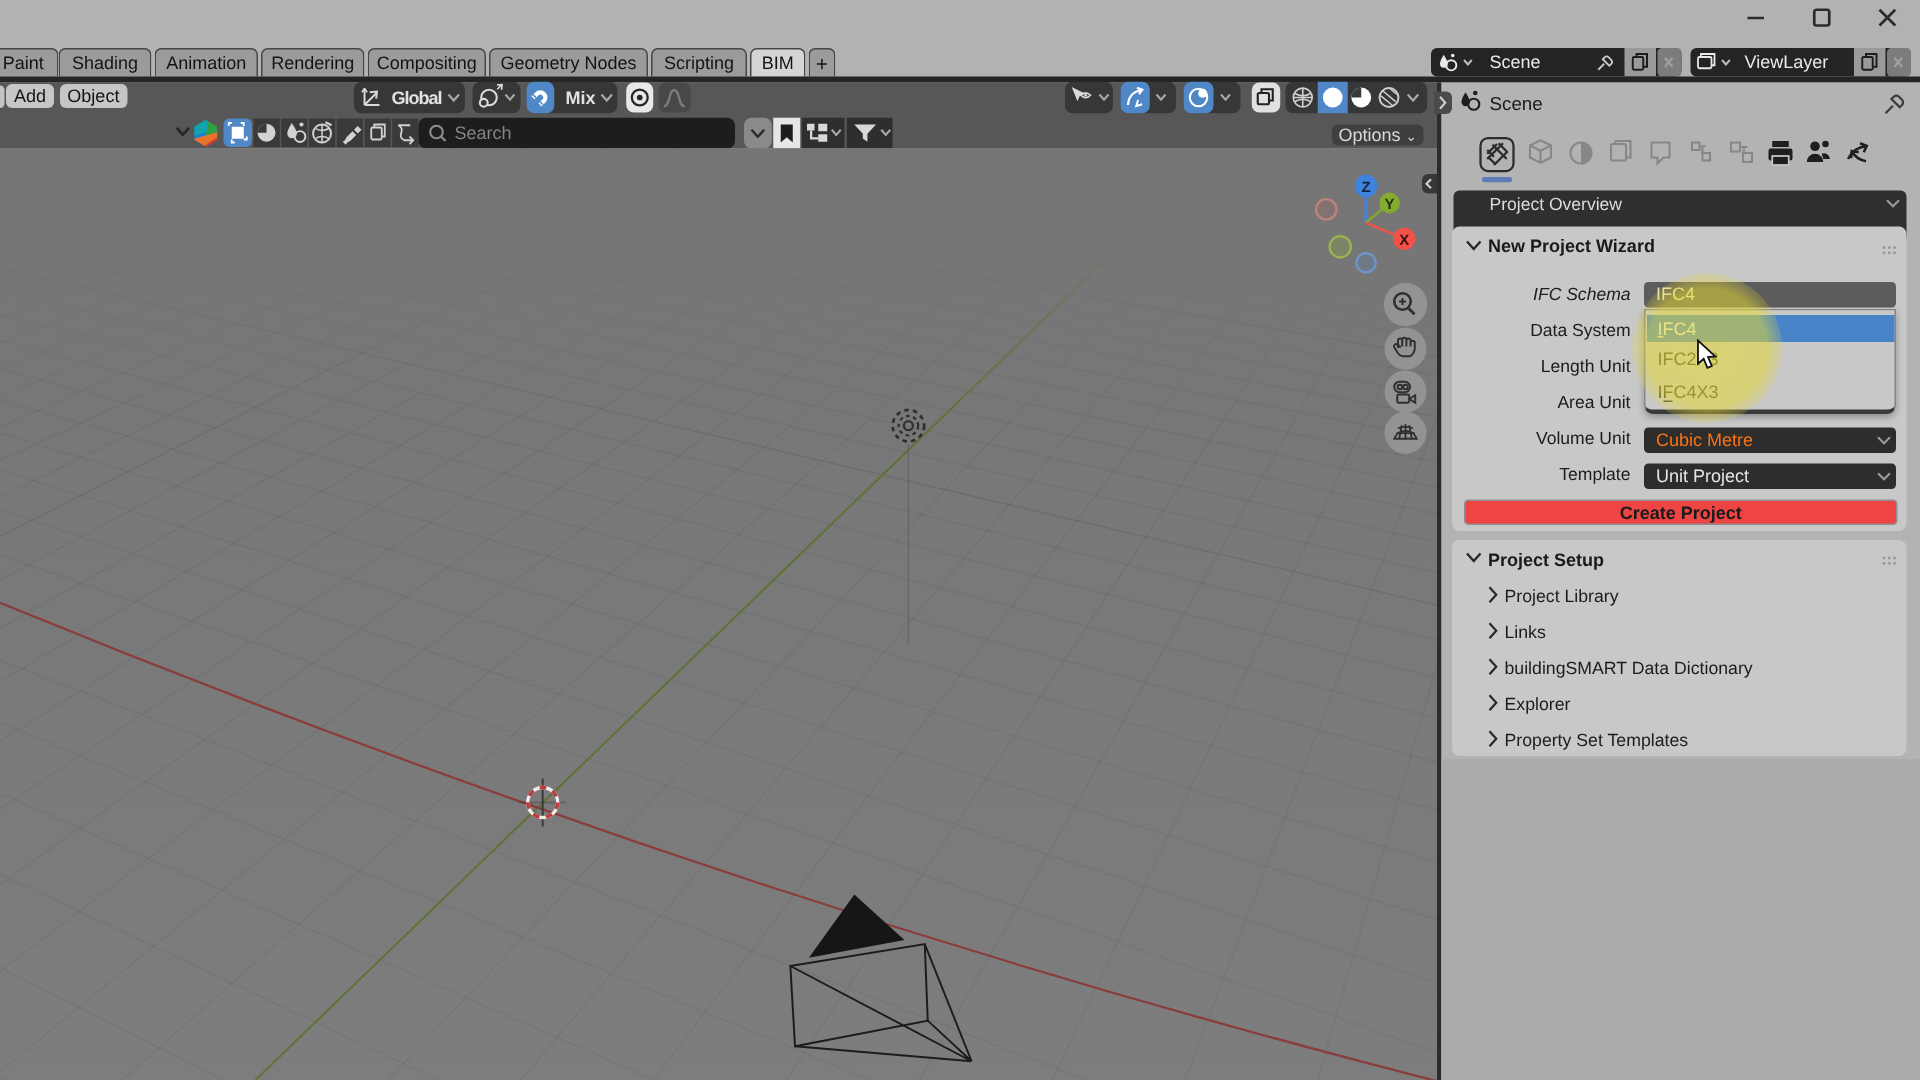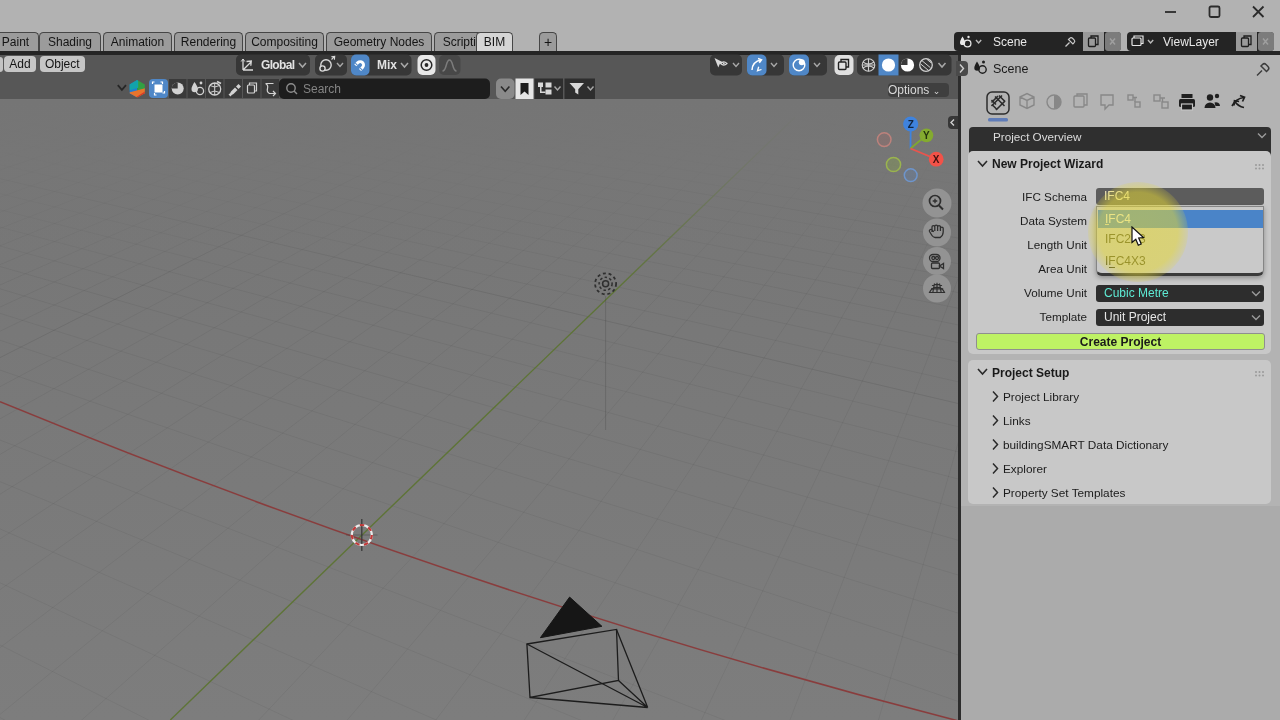--- a/index.html
+++ b/index.html
@@ -38,21 +38,21 @@
 </svg>
 
 <div class="abs" id="tabstrip"></div>
 <div class="tab" style="left:-8px; width:47px;">Paint</div>
 <div class="tab" style="left:39px;  width:62px;">Shading</div>
 <div class="tab" style="left:103px; width:69px;">Animation</div>
 <div class="tab" style="left:174px; width:69px;">Rendering</div>
 <div class="tab" style="left:245px; width:79px;">Compositing</div>
 <div class="tab" style="left:326px; width:106px;">Geometry Nodes</div>
 <div class="tab" style="left:434px; width:64px;">Scripting</div>
-<div class="tab active" style="left:476px; width:37px;">BIM</div>
+<div class="tab active" style="left:500px; width:37px;">BIM</div>
 <div class="tab" style="left:539px; width:18px; font-size:14px;">+</div>
 
 <div class="abs" style="left:954px; top:31.5px; width:167px; height:19px; background:#242424; border-radius:4px;"></div>
 <div class="abs" style="left:1127px; top:31.5px; width:147px; height:19px; background:#242424; border-radius:4px;"></div>
 <svg class="abs" style="left:954px; top:31.5px; width:326px; height:19px;" viewBox="0 0 326 19">
 
   <path d="M8.5 4.5 C7 7 6 9 6 10.5 a2.6 2.6 0 0 0 5.2 0 C11.2 9 10 7 8.5 4.5 Z" fill="#e8e8e8"></path>
   <circle cx="13.5" cy="11.5" r="3.4" fill="none" stroke="#e8e8e8" stroke-width="1.3"></circle>
   <circle cx="14.5" cy="5" r="1.2" fill="#e8e8e8"></circle>
   <path d="M22 8 l2.6 3 l2.6 -3" fill="none" stroke="#bbb" stroke-width="1.4"></path>
@@ -224,21 +224,21 @@
     <rect x="435.5" y="4.5" width="6" height="5"></rect>
     <rect x="435.5" y="11.5" width="6" height="5"></rect>
     <path d="M430 9 v6 h5.5 v-1.5 h-4 v-4.5 Z"></path>
   </g>
   <path d="M444.5 8.5 l3 3.5 l3 -3.5" stroke="#a8a8a8" stroke-width="1.4" fill="none"></path>
   <rect x="454.5" y="0.5" width="30.5" height="20.5" fill="#2e2e2e"></rect>
   <path d="M459.5 5 h14.5 l-5.7 6.2 v5.3 l-3.1 -2.1 v-3.2 Z" fill="#d8d8d8"></path>
   <path d="M477.5 8.5 l3 3.5 l3 -3.5" stroke="#a8a8a8" stroke-width="1.4" fill="none"></path>
 </svg>
 
-<div class="hbtn" style="left:888px; top:82.5px; width:61px; height:14.5px; background:#3f3f3f; color:#d8d8d8; line-height:14px; font-size:12px;">Options <span style="font-size:9px;">⌄</span></div>
+<div class="hbtn" style="left:888px; top:82.5px; width:61px; height:14.5px; background:#3f3f3f; color:#d8d8d8; text-align:center; line-height:14px; font-size:12px;">Options <span style="font-size:9px;">⌄</span></div>
 
 <div class="abs" id="viewport"></div>
 <svg class="abs" style="left:0; top:99px; width:958px; height:621px;" viewBox="0 99 958 621">
   <g>
   <line x1="-493.7" y1="21.8" x2="118.8" y2="-70.2" stroke="#000" stroke-opacity="0.085" stroke-width="1"></line>
   <line x1="-492.4" y1="25.2" x2="128.1" y2="-69.4" stroke="#000" stroke-opacity="0.05" stroke-width="1"></line>
   <line x1="-491.1" y1="28.6" x2="137.6" y2="-68.6" stroke="#000" stroke-opacity="0.05" stroke-width="1"></line>
   <line x1="-498.8" y1="33.5" x2="147.1" y2="-67.8" stroke="#000" stroke-opacity="0.05" stroke-width="1"></line>
   <line x1="-497.6" y1="37.2" x2="156.7" y2="-67.0" stroke="#000" stroke-opacity="0.05" stroke-width="1"></line>
   <line x1="-496.3" y1="40.9" x2="166.5" y2="-66.2" stroke="#000" stroke-opacity="0.05" stroke-width="1"></line>
@@ -543,46 +543,46 @@
   <text x="24" y="17" font-size="12" font-weight="bold" fill="#1a1a1a" font-family="Liberation Sans">New Project Wizard</text>
   <g fill="#9a9a9a">
     <circle cx="288" cy="14" r="1"></circle>
       <circle cx="291.5" cy="14" r="1"></circle>
       <circle cx="295" cy="14" r="1"></circle>
     <circle cx="288" cy="17.5" r="1"></circle>
       <circle cx="291.5" cy="17.5" r="1"></circle>
       <circle cx="295" cy="17.5" r="1"></circle>
   </g>
 </svg>
-<div class="rowlabel" style="top:190px;">IFC Schema</div>
+<div class="rowlabel" style="top:190px;font-style:italic;">IFC Schema</div>
 <div class="rowlabel" style="top:214px;">Data System</div>
 <div class="rowlabel" style="top:238px;">Length Unit</div>
 <div class="rowlabel" style="top:262px;">Area Unit</div>
 <div class="rowlabel" style="top:286px;">Volume Unit</div>
 <div class="rowlabel" style="top:310px;margin-left:24px;">Template</div>
 
 <div class="field" style="left:1096px; top:187.5px; width:168px; height:17.5px; background:#5c5c5c; color:#ece4b4;">
   <span style="position:absolute; left:8px; top:1.5px;">IFC4</span>
 </div>
 
-<div class="field" style="left:1096px; top:284.5px; width:168px; height:17.5px; background:#2d2d2d; color:#5eead4;">
+<div class="field" style="left:1096px; top:284.5px; width:168px; height:17.5px; background:#2d2d2d; color:#f97316;">
   <span style="position:absolute; left:8px; top:1.5px;">Cubic Metre</span>
   <svg style="position:absolute; right:3px; top:5px;" width="10" height="8">
       <path d="M1 1.5 l4 4 l4 -4" stroke="#9a9a9a" stroke-width="1.4" fill="none"></path>
     </svg>
 </div>
 
 <div class="field" style="left:1096px; top:308.5px; width:168px; height:17.5px; background:#2d2d2d; color:#e6e6e6;">
   <span style="position:absolute; left:8px; top:1.5px;">Unit Project</span>
   <svg style="position:absolute; right:3px; top:5px;" width="10" height="8">
       <path d="M1 1.5 l4 4 l4 -4" stroke="#9a9a9a" stroke-width="1.4" fill="none"></path>
     </svg>
 </div>
 
-<div class="field" style="left:976px; top:332.5px; width:289px; height:17.5px; background:#bef264; border:1px solid #8f8f8f; color:#1a1a1a; text-align:center; line-height:16px; font-weight:bold;">Create Project</div>
+<div class="field" style="left:976px; top:332.5px; width:289px; height:17.5px; background:#ef4444; border:1px solid #8f8f8f; color:#1a1a1a; text-align:center; line-height:16px; font-weight:bold;">Create Project</div>
 
 <div class="abs" style="left:1096px; top:205.5px; width:168px; height:70px; background:#c9c9c9; border:1px solid #858585; border-bottom:3px solid #3a3a3a; border-radius:0 0 6px 6px; box-shadow:0 2px 5px rgba(0,0,0,0.3);">
   <div style="position:absolute; left:1px; top:3px; width:165px; height:18px; background:#4a84c8; color:#f2f2e4; font-size:12px;">
       <span style="position:absolute; left:7px; top:2px;">IFC4</span>
     </div>
   <div style="position:absolute; left:8px; top:17.5px; width:3.5px; height:1.2px; background:#ddddc8;"></div>
   <div style="position:absolute; left:8px; top:25px; color:#3f3f20; font-size:12px;">IFC2X3</div>
   <div style="position:absolute; left:8px; top:47px; color:#3f3f20; font-size:12px;">IFC4X3</div>
   <div style="position:absolute; left:11.5px; top:60px; width:6.5px; height:1.2px; background:#3f3f20;"></div>
 </div>

